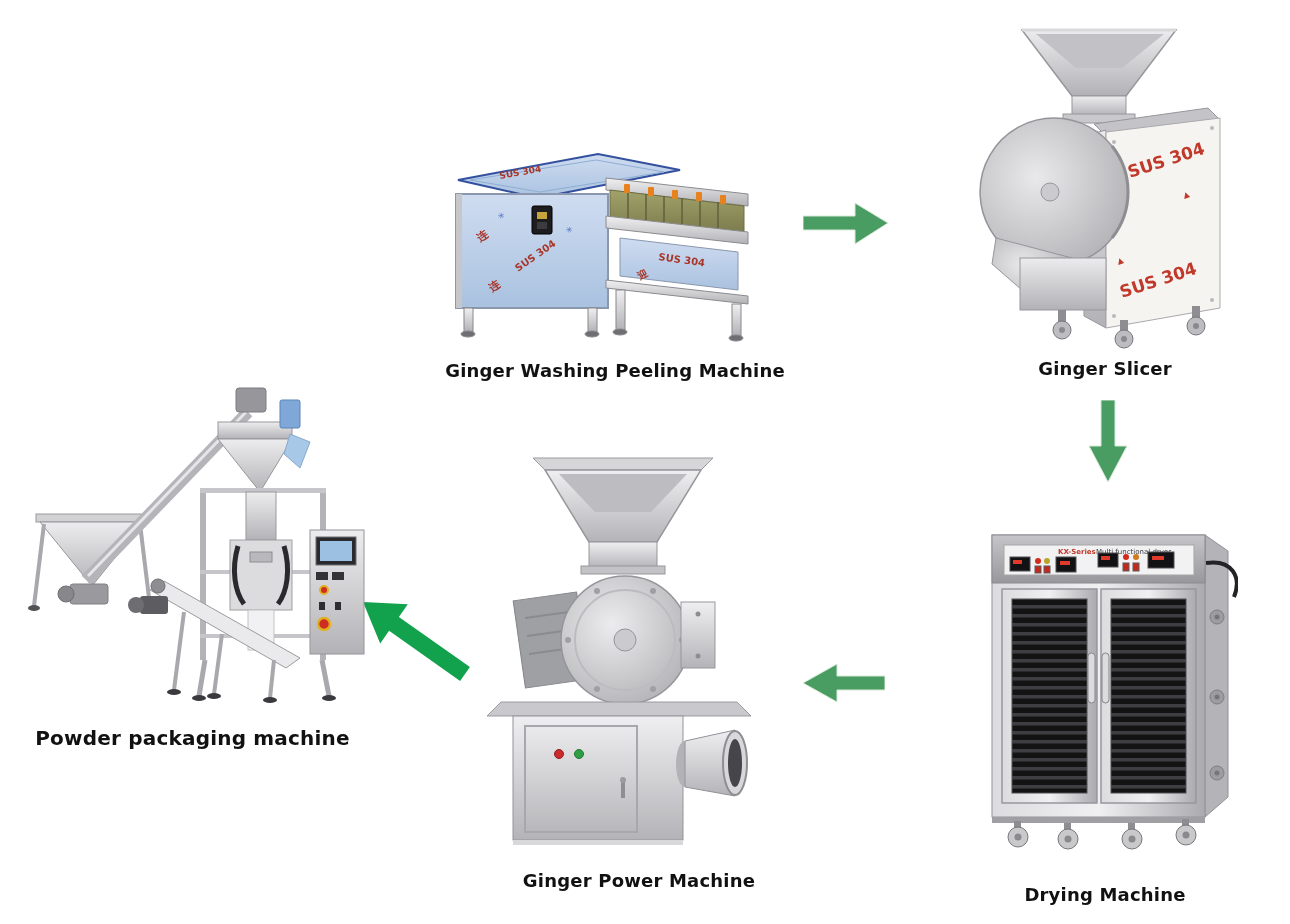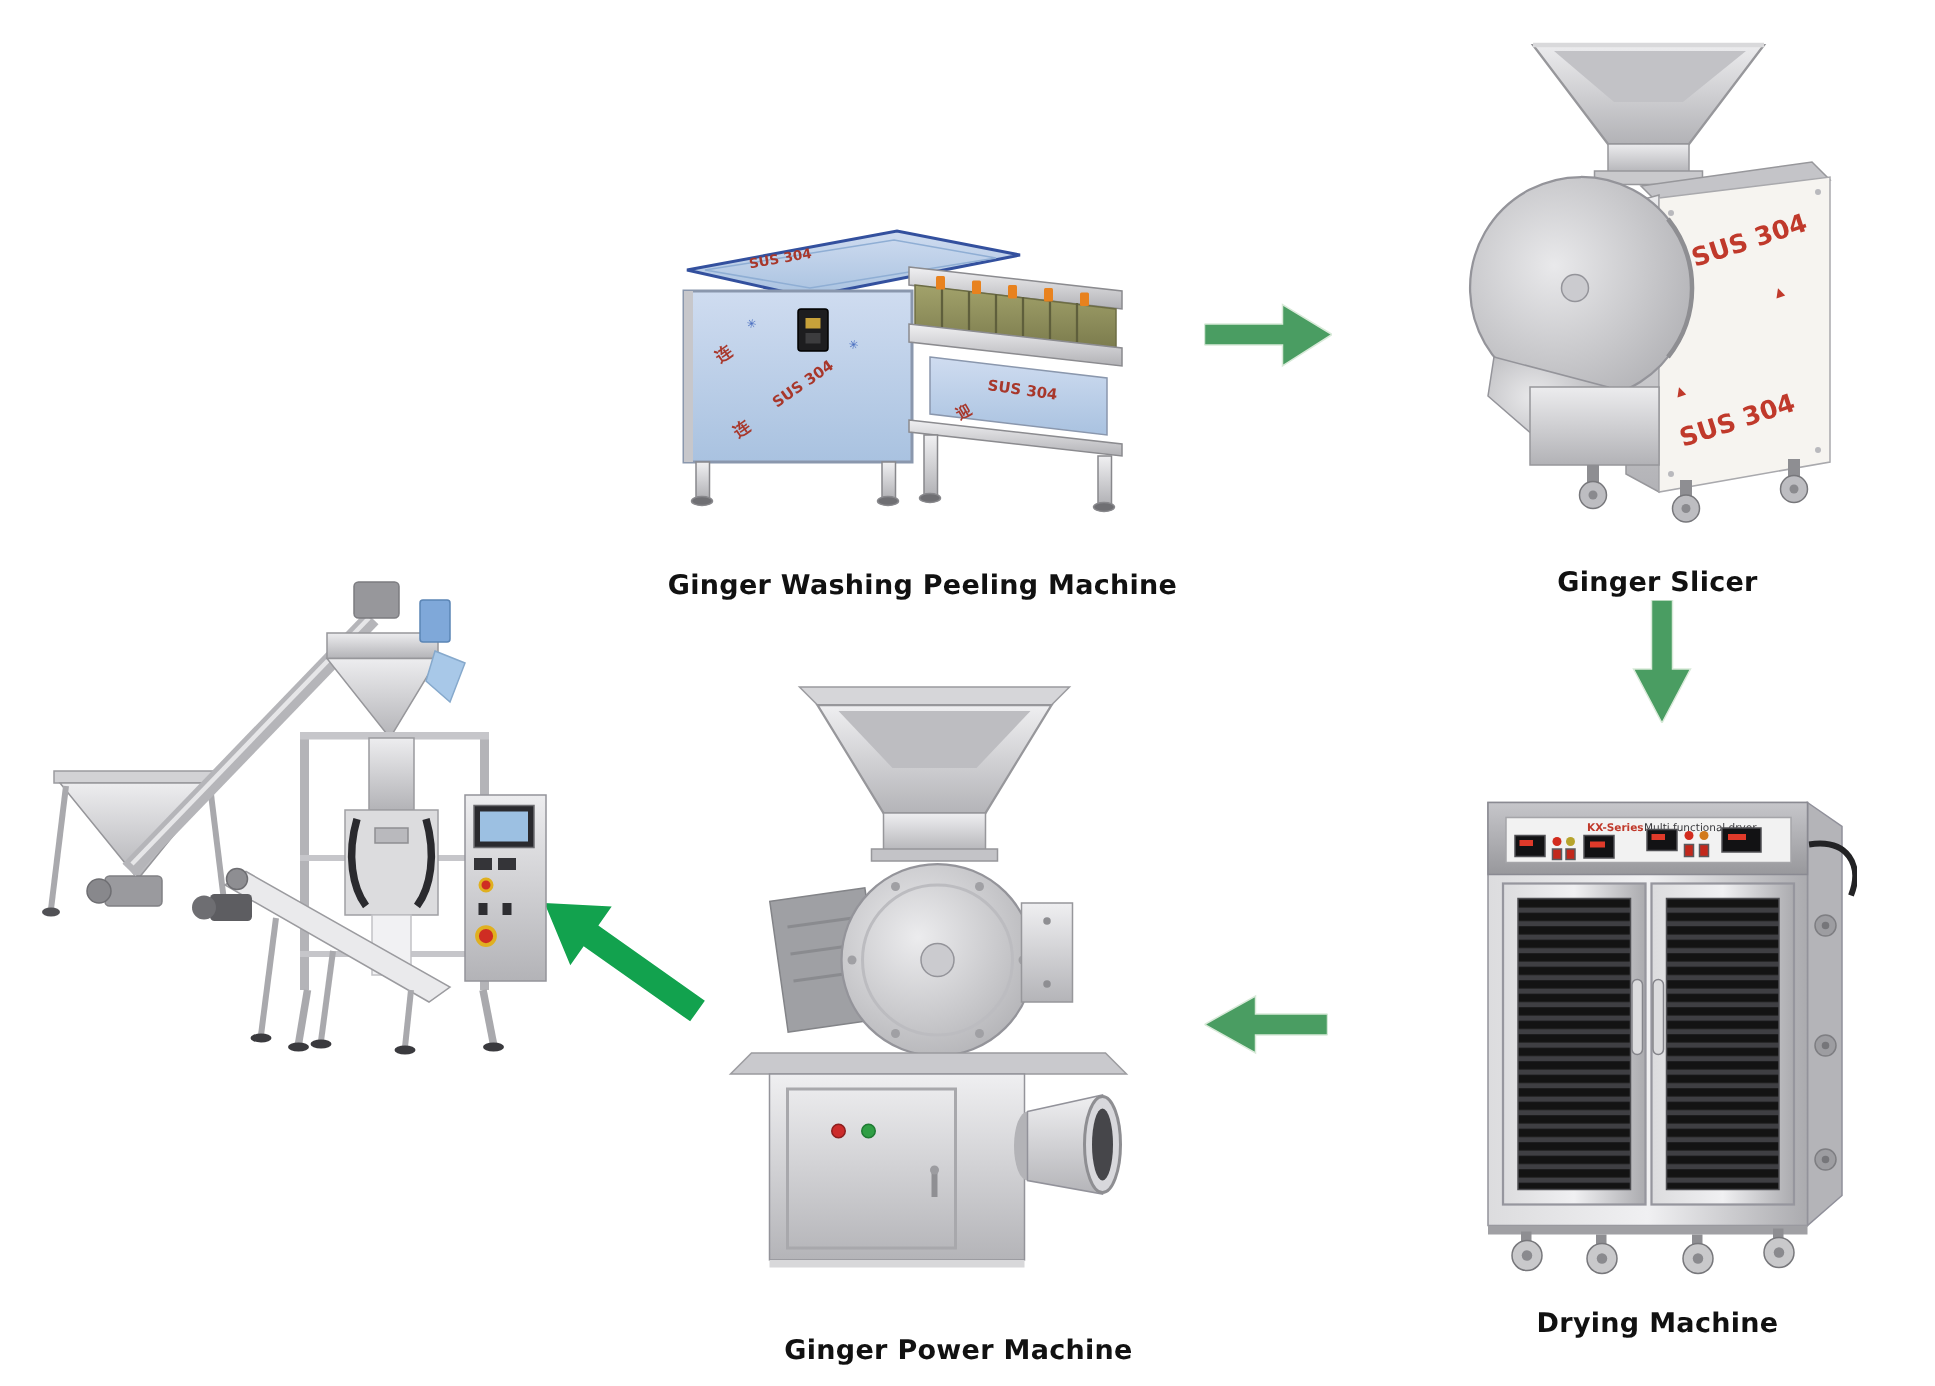--- a/index.html
+++ b/index.html
@@ -1,20 +1,20 @@
 <!DOCTYPE html>
 <html><head>
 <meta charset="utf-8">
 <style>
   html,body{margin:0;padding:0;background:#ffffff;}
   .stage{position:relative;width:1290px;height:924px;background:#ffffff;overflow:hidden;
          font-family:"DejaVu Sans","Liberation Sans",sans-serif;}
   .abs{position:absolute;}
   .machine-label{position:absolute;text-align:center;font-weight:bold;color:#111111;
-                 font-size:18px;letter-spacing:0.2px;margin-top:20px;}
+                 font-size:18px;letter-spacing:0.2px;}
   .machine-label.big{font-size:20px;}
   svg{display:block;}
 </style>
 </head>
 <body>
 
 <div class="stage">
 
   <svg class="abs" style="left:440px;top:122px" width="322" height="224" viewBox="0 0 322 224">
     <defs>
@@ -224,21 +224,21 @@
         <circle cx="88" cy="354" r="10" fill="#c9c9cb" stroke="#77777b"></circle>
         <circle cx="88" cy="354" r="3.5" fill="#8a8a8e"></circle>
       <rect x="148" y="338" width="7" height="12" fill="#8e8e92"></rect>
         <circle cx="152" cy="354" r="10" fill="#c9c9cb" stroke="#77777b"></circle>
         <circle cx="152" cy="354" r="3.5" fill="#8a8a8e"></circle>
       <rect x="202" y="334" width="7" height="12" fill="#8e8e92"></rect>
         <circle cx="206" cy="350" r="10" fill="#c9c9cb" stroke="#77777b"></circle>
         <circle cx="206" cy="350" r="3.5" fill="#8a8a8e"></circle>
     </g>
   </svg>
-  <div class="machine-label" style="left:955px;top:852px;width:300px">Drying Machine</div>
+  <div class="machine-label" style="left:955px;top:884px;width:300px">Drying Machine</div>
 
   <svg class="abs" style="left:803px;top:661px" width="82" height="45" viewBox="0 0 82 45">
     <polygon points="0,22 34,3 34,15 82,15 82,29 34,29 34,41" stroke="#d9ead9" stroke-width="1" fill="#4a9d62"></polygon>
   </svg>
 
   <svg class="abs" style="left:473px;top:446px" width="297" height="412" viewBox="0 0 297 412">
     <defs>
       <linearGradient id="p-steel" x1="0" y1="0" x2="0" y2="1">
         <stop offset="0" stop-color="#efeff1"></stop>
           <stop offset="1" stop-color="#b4b4b8"></stop>
@@ -368,14 +368,15 @@
       <rect x="118" y="224" width="28" height="18" rx="3" fill="#5d5d61"></rect>
       <circle cx="114" cy="233" r="8" fill="#6e6e72"></circle>
       <line x1="162" y1="240" x2="152" y2="318" stroke="#a9a9ad" stroke-width="4"></line>
       <line x1="200" y1="262" x2="192" y2="322" stroke="#a9a9ad" stroke-width="4"></line>
       <line x1="252" y1="288" x2="248" y2="326" stroke="#a9a9ad" stroke-width="4"></line>
       <ellipse cx="152" cy="320" rx="7" ry="3" fill="#3a3a3e"></ellipse>
       <ellipse cx="192" cy="324" rx="7" ry="3" fill="#3a3a3e"></ellipse>
       <ellipse cx="248" cy="328" rx="7" ry="3" fill="#3a3a3e"></ellipse>
     </g>
   </svg>
+  <div class="machine-label big" style="left:20px;top:726px;width:345px">Powder packaging machine</div>
 
 </div>
 
 </body></html>

